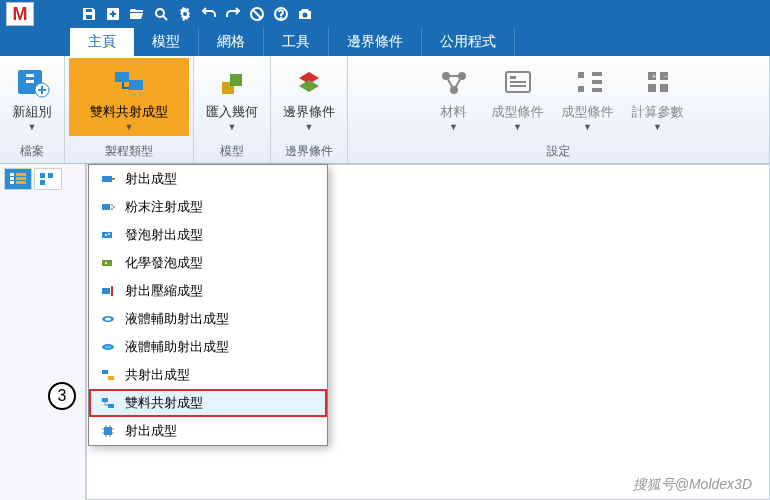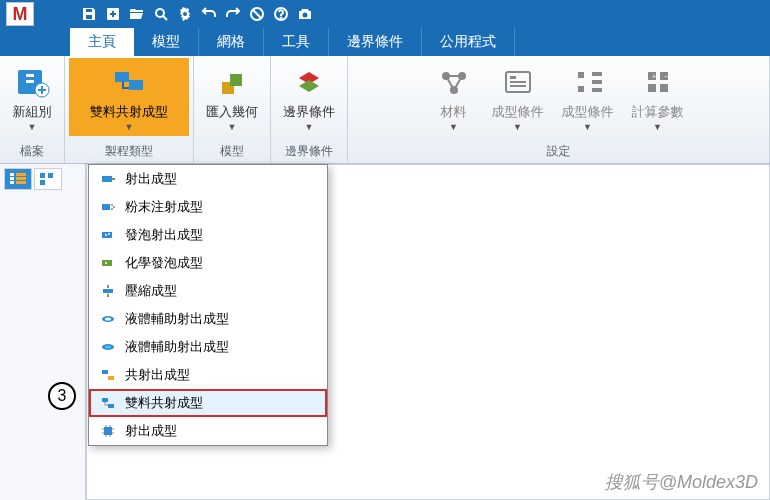--- a/index.html
+++ b/index.html
@@ -25,21 +25,21 @@
 .sidebar { width: 86px; background: #f5f7fa; border-right: 1px solid #c8d2dc; padding: 4px; display: flex; gap: 2px; }
 .sidebar-btn { width: 28px; height: 22px; border: 1px solid #c8d2dc; background: #fff; display: flex; align-items: center; justify-content: center; cursor: pointer; }
 .sidebar-btn.active { background: #2d8cd4; }
 .tree-panel { flex: 1; background: #fff; border: 1px solid #c8d2dc; }
 .dropdown-menu { position: absolute; left: 88px; top: 164px; width: 240px; background: #fff; border: 1px solid #888; box-shadow: 3px 3px 8px rgba(0,0,0,0.25); z-index: 10; }
 .menu-item { display: flex; align-items: center; padding: 5px 10px; cursor: pointer; gap: 8px; }
 .menu-item.selected { border: 2px solid #d32f2f; background: #e3f2fd; padding: 3px 8px; }
 .menu-icon { width: 18px; height: 18px; display: flex; align-items: center; justify-content: center; flex-shrink: 0; }
 .menu-icon svg { width: 16px; height: 16px; }
 .callout { position: absolute; left: 48px; top: 382px; width: 28px; height: 28px; border: 2px solid #000; border-radius: 50%; display: flex; align-items: center; justify-content: center; font-size: 16px; background: #fff; z-index: 20; }
-.watermark { position: absolute; right: 12px; bottom: 6px; font-size: 18px; color: #999; font-style: italic; }
+.watermark { position: absolute; right: 18px; bottom: 6px; font-size: 14px; color: #999; font-style: italic; }
 </style>
 </head>
 <body>
 
 <div class="qat">
   <div class="logo">M</div>
   <div style="width:40px"></div>
   <div class="qat-icon">
       <svg viewBox="0 0 16 16" fill="currentColor">
         <path d="M2 2h10l2 2v10H2V2zm3 1v3h6V3H5zm6 10v-4H5v4h6z"></path>
@@ -294,25 +294,25 @@
         <svg viewBox="0 0 16 16">
           <rect x="2" y="5" width="10" height="6" fill="#689f38"></rect>
           <circle cx="6" cy="8" r="1" fill="#fff"></circle>
         </svg>
       </span>
       <span>化學發泡成型</span>
     </div>
   <div class="menu-item">
       <span class="menu-icon">
         <svg viewBox="0 0 16 16">
-          <rect x="3" y="6" width="10" height="4" fill="#2d8cd4"></rect>
-          <path d="M8 2v3M8 11v3" stroke="#888" stroke-width="2"></path>
-        </svg>
-      </span>
-      <span>壓縮成型</span>
+          <rect x="2" y="5" width="8" height="6" fill="#2d8cd4"></rect>
+          <path d="M12 3v10" stroke="#d32f2f" stroke-width="2"></path>
+        </svg>
+      </span>
+      <span>射出壓縮成型</span>
     </div>
   <div class="menu-item">
       <span class="menu-icon">
         <svg viewBox="0 0 16 16">
           <path d="M2 8a6 3 0 0112 0a6 3 0 01-12 0" fill="#2d8cd4"></path>
           <ellipse cx="8" cy="8" rx="3" ry="1.5" fill="#fff"></ellipse>
         </svg>
       </span>
       <span>液體輔助射出成型</span>
     </div>

